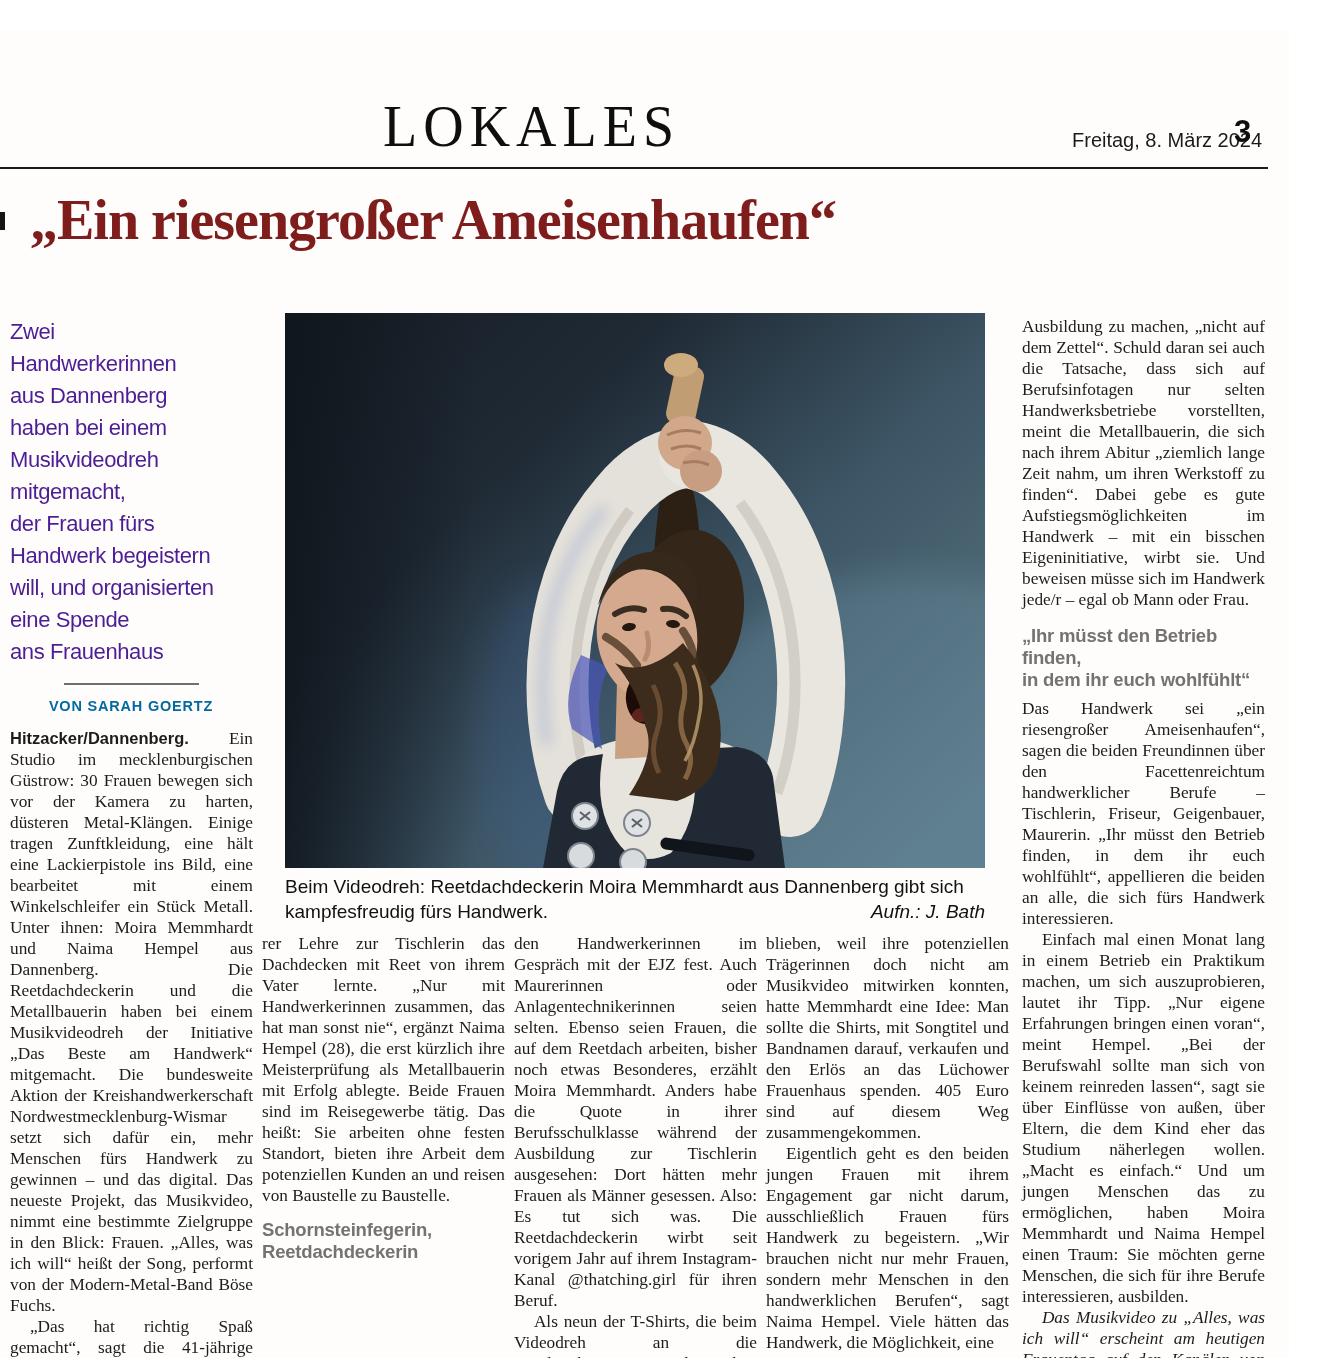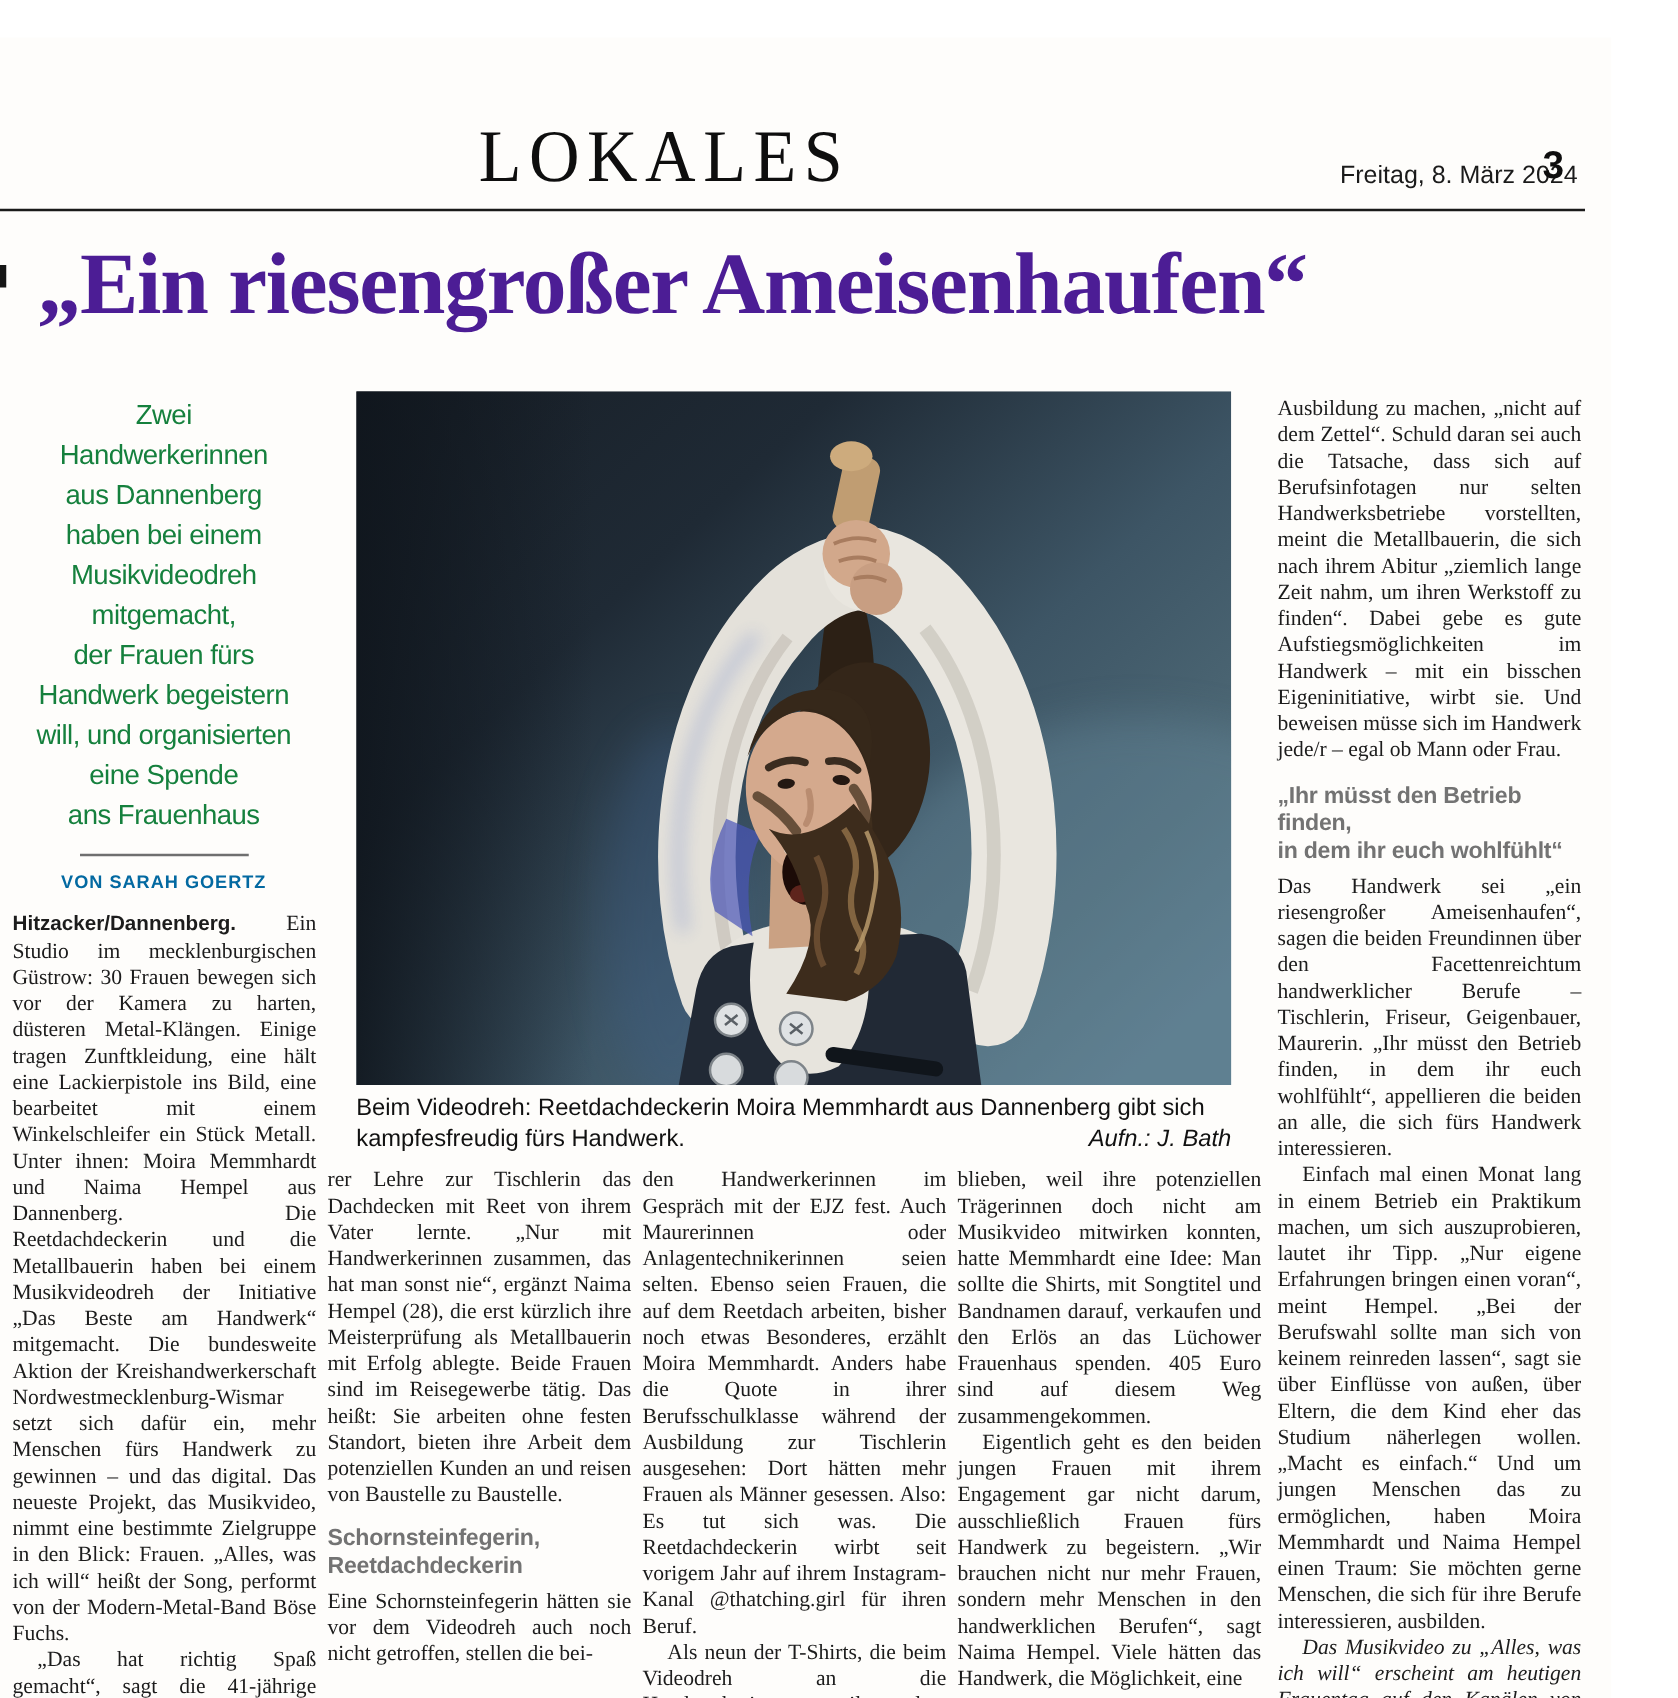--- a/index.html
+++ b/index.html
@@ -17,28 +17,28 @@
     position:absolute;top:99px;left:1072px;
     font-family:"Liberation Sans",sans-serif;font-size:20px;color:#1a1a1a;
   }
   .page-num{
     position:absolute;top:84px;left:1234px;
     font-family:"Liberation Sans",sans-serif;font-size:31px;font-weight:700;color:#0e0e0e;
   }
   .header-rule{position:absolute;top:137px;left:0;width:1268px;height:2px;background:#1a1a1a;}
   .headline{
     position:absolute;top:158px;left:30px;width:1250px;margin:0;
-    font-family:"Liberation Serif",serif;font-size:70px;font-weight:700;
-    letter-spacing:-1px;color:#4c1d95;white-space:nowrap;
+    font-family:"Liberation Serif",serif;font-size:56px;font-weight:700;
+    letter-spacing:-1px;color:#7f1d1d;white-space:nowrap;
   }
   
   .col1{position:absolute;left:10px;top:286px;width:242px;}
   .standfirst{
     font-family:"Liberation Sans",sans-serif;font-weight:400;font-size:22px;
-    line-height:32px;letter-spacing:-0.4px;text-align:center;color:#15803d;
+    line-height:32px;letter-spacing:-0.4px;text-align:left;color:#4c1d95;
   }
   .divider{width:135px;height:2px;background:#6f6f6f;margin:15px auto 13px;}
   .byline{
     font-family:"Liberation Sans",sans-serif;font-weight:700;font-size:14.5px;
     letter-spacing:0.8px;text-align:center;color:#0369a1;
   }
   
   .col{
     width:243px;font-size:17.3px;line-height:21px;text-align:justify;
     hyphens:auto;-webkit-hyphens:auto;color:#1c1c1c;
@@ -165,21 +165,20 @@
       </svg>
       <div class="caption">
         <span>Beim Videodreh: Reetdachdeckerin Moira Memmhardt aus Dannenberg gibt sich kampfesfreudig fürs Handwerk.</span>
         <span class="credit">Aufn.: J. Bath</span>
       </div>
     </div>
     <div class="cols">
       <div class="col">
           <p class="bp">rer Lehre zur Tischlerin das Dachdecken mit Reet von ihrem Vater lernte. „Nur mit Handwerkerinnen zusammen, das hat man sonst nie“, ergänzt Naima Hempel (28), die erst kürzlich ihre Meisterprüfung als Metallbauerin mit Erfolg ablegte. Beide Frauen sind im Reisegewerbe tätig. Das heißt: Sie arbeiten ohne festen Standort, bieten ihre Arbeit dem potenziellen Kunden an und reisen von Baustelle zu Baustelle.</p>
           <h3 class="subhead">Schornsteinfegerin,<br>Reetdachdeckerin</h3>
-          <p class="bp">Eine Schornsteinfegerin hätten sie vor dem Videodreh auch noch nicht getroffen, stellen die bei-</p>
         </div>
       <div class="col">
           <p class="bp">den Handwerkerinnen im Gespräch mit der EJZ fest. Auch Maurerinnen oder Anlagentechnikerinnen seien selten. Ebenso seien Frauen, die auf dem Reetdach arbeiten, bisher noch etwas Besonderes, erzählt Moira Memmhardt. Anders habe die Quote in ihrer Berufsschulklasse während der Ausbildung zur Tischlerin ausgesehen: Dort hätten mehr Frauen als Männer gesessen. Also: Es tut sich was. Die Reetdachdeckerin wirbt seit vorigem Jahr auf ihrem Instagram-Kanal @thatching.girl für ihren Beruf.</p>
           <p class="bp">Als neun der T-Shirts, die beim Videodreh an die Handwerkerinnen verteilt wurden, übrig</p>
         </div>
       <div class="col">
           <p class="bp">blieben, weil ihre potenziellen Trägerinnen doch nicht am Musikvideo mitwirken konnten, hatte Memmhardt eine Idee: Man sollte die Shirts, mit Songtitel und Bandnamen darauf, verkaufen und den Erlös an das Lüchower Frauenhaus spenden. 405 Euro sind auf diesem Weg zusammengekommen.</p>
           <p class="bp">Eigentlich geht es den beiden jungen Frauen mit ihrem Engagement gar nicht darum, ausschließlich Frauen fürs Handwerk zu begeistern. „Wir brauchen nicht nur mehr Frauen, sondern mehr Menschen in den handwerklichen Berufen“, sagt Naima Hempel. Viele hätten das Handwerk, die Möglichkeit, eine</p>
         </div>
     </div>

